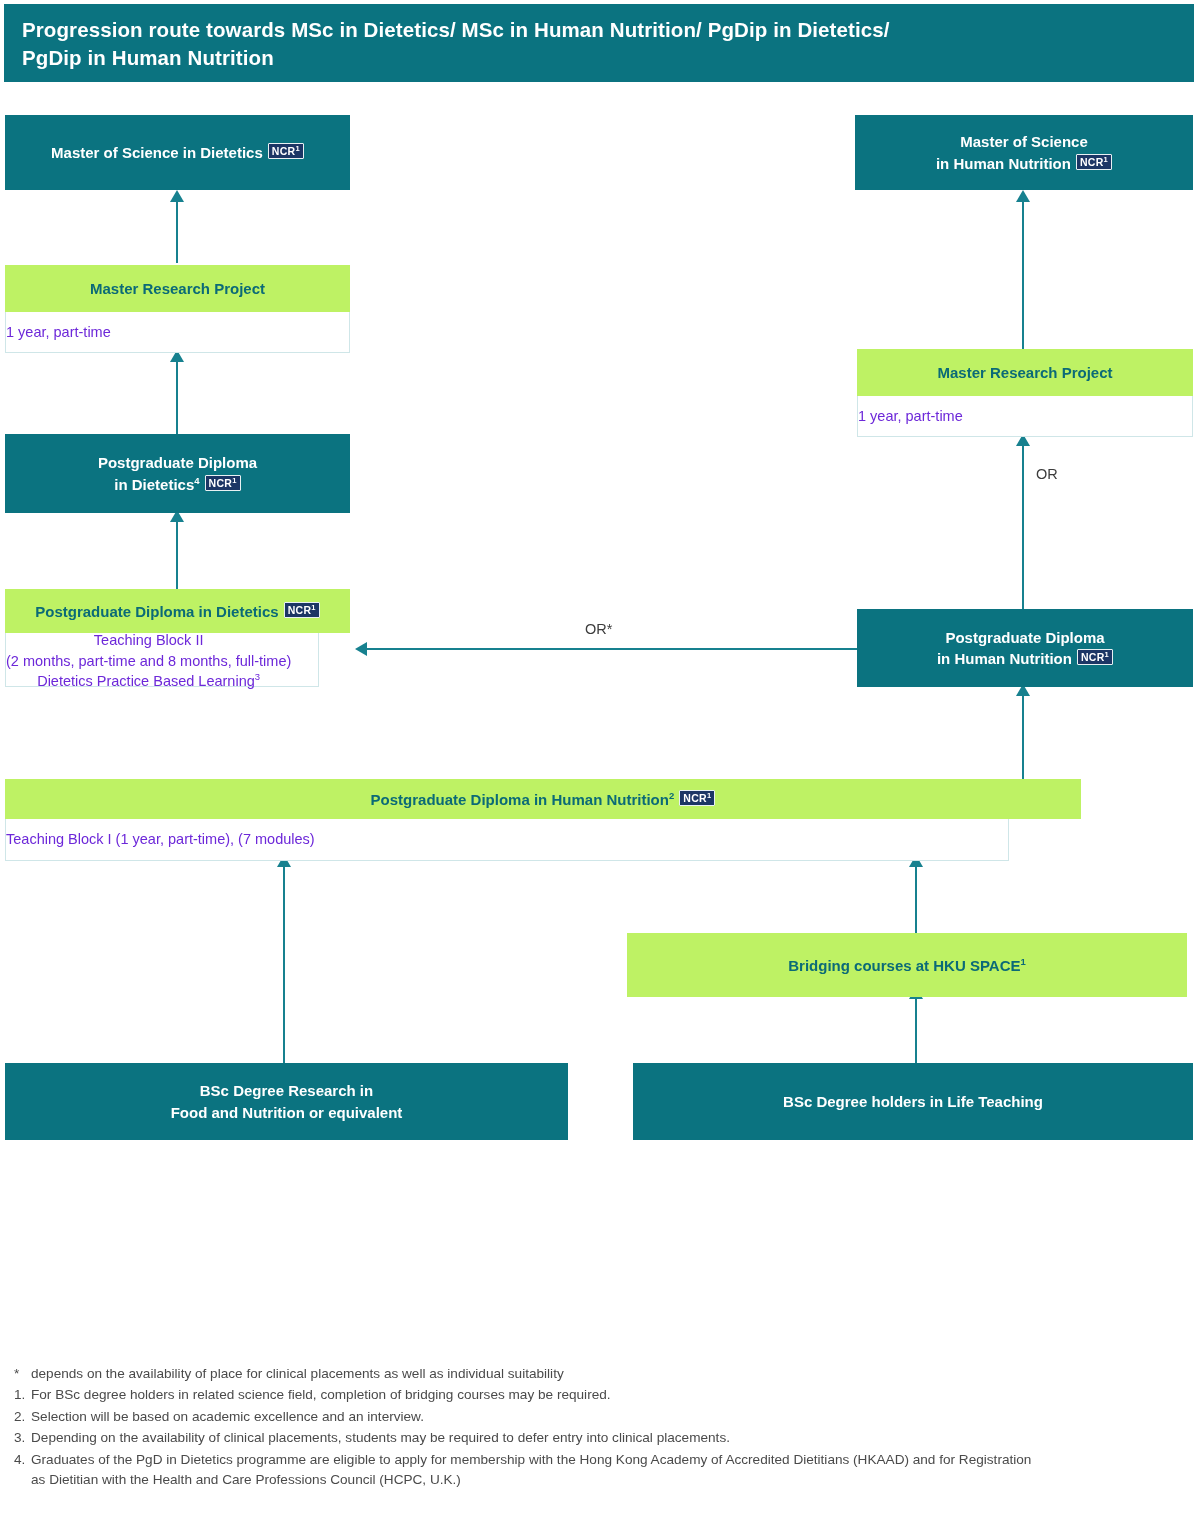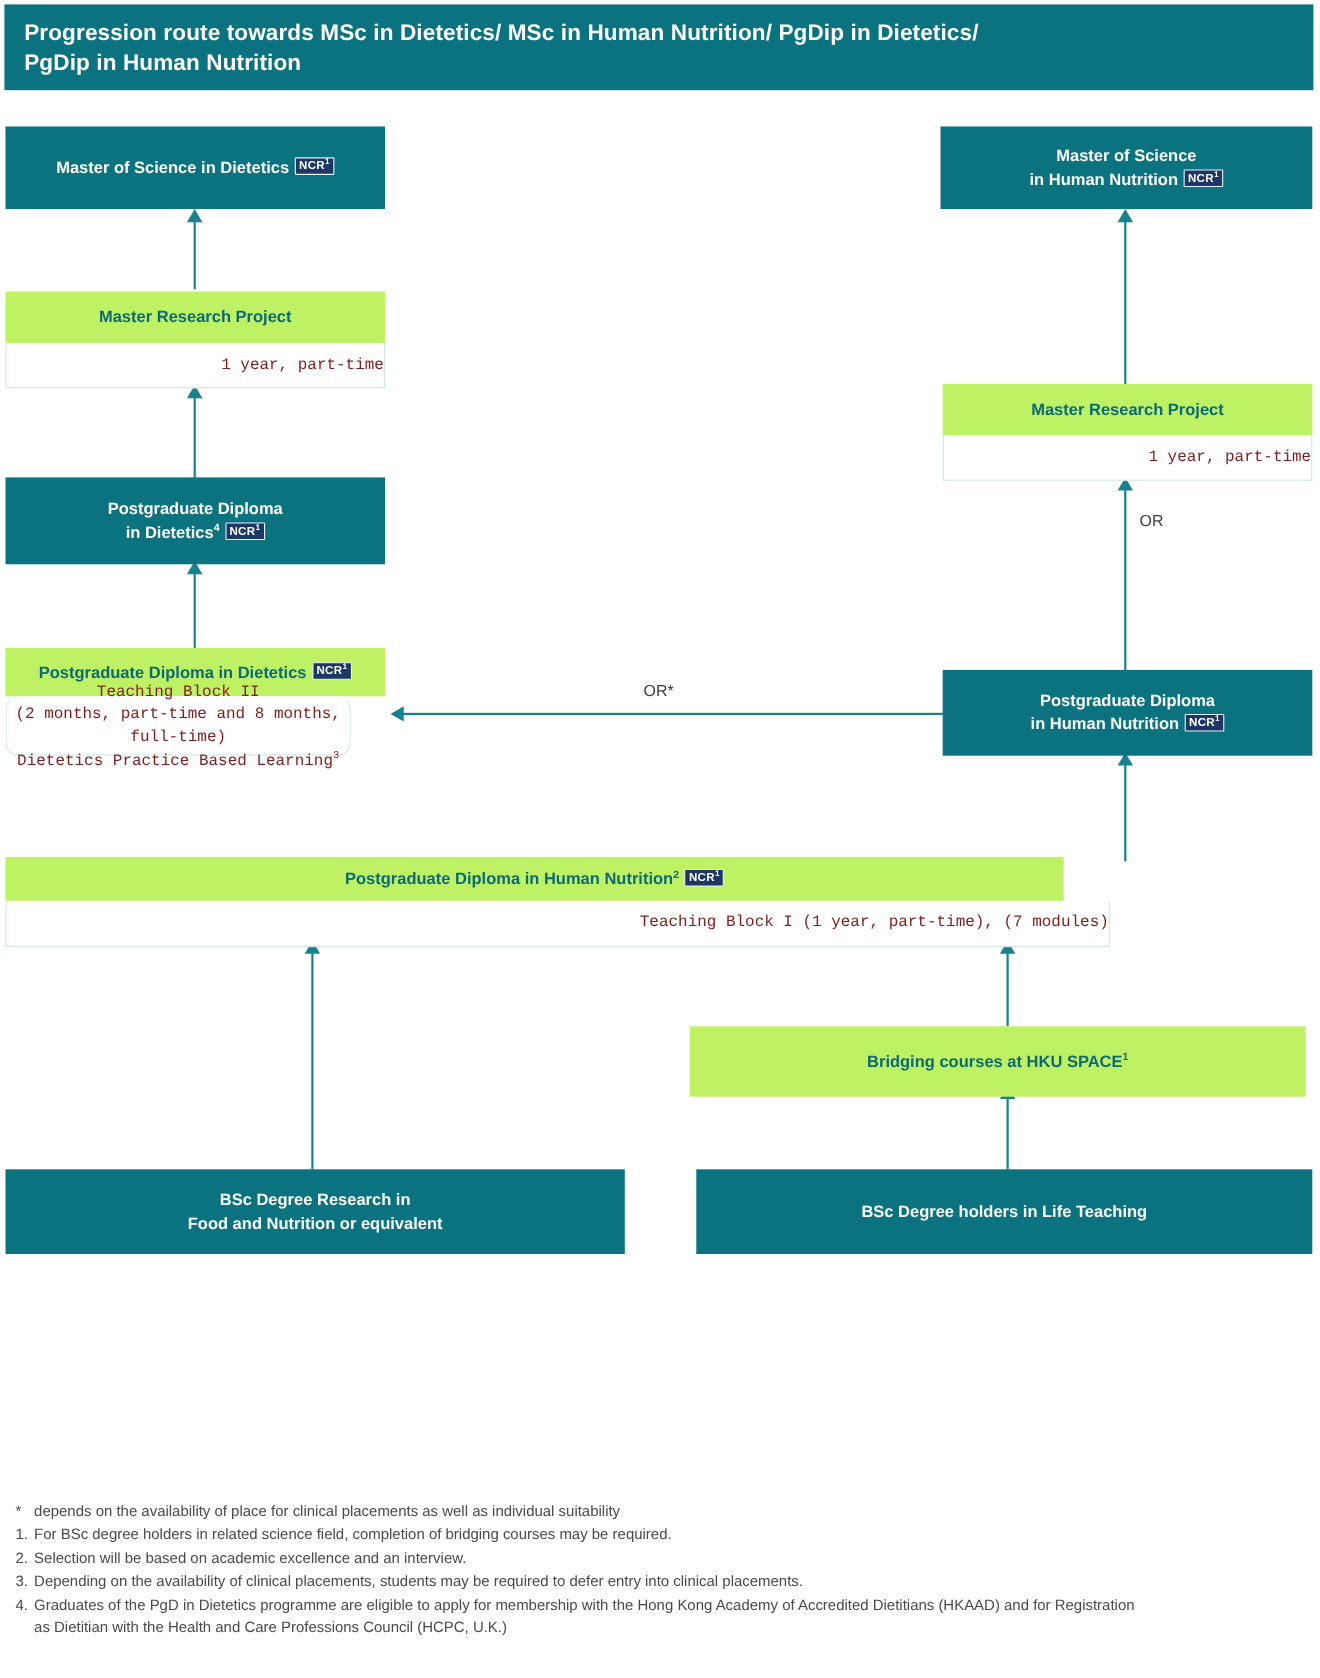--- a/index.html
+++ b/index.html
@@ -27,24 +27,24 @@
     background:#0b7380;color:#ffffff;display:flex;align-items:center;
     justify-content:center;text-align:center;font-weight:700;
     font-size:15px;line-height:1.42;
   }
   .hdr{
     background:#bef264;color:#0b6a77;display:flex;align-items:center;
     justify-content:center;text-align:center;font-weight:700;
     font-size:15px;line-height:1.4;
   }
   .body{
-    background:#ffffff;color:#7f1d1d;display:flex;align-items:center;
-    justify-content:flex-end;text-align:center;font-weight:400;
+    background:#ffffff;color:#6d28d9;display:flex;align-items:center;
+    justify-content:flex-start;text-align:center;font-weight:400;
     font-size:14.5px;line-height:1.42;
-    border:1px solid #cfe6e8;border-top:none;box-sizing:border-box;font-family:Liberation Mono, monospace;
+    border:1px solid #cfe6e8;border-top:none;box-sizing:border-box;
   }
 
   
   .ncr{
     display:inline-block;background:#1c3665;color:#ffffff;
     font-size:10.5px;font-weight:700;letter-spacing:.3px;
     padding:1px 3px 1px 3px;border:1px solid #e8f1f3;border-radius:1px;
     vertical-align:2px;margin-left:5px;line-height:1.15;
     position:relative;top:-1px;
   }
@@ -152,36 +152,36 @@
       <span>Postgraduate Diploma</span><br>
       <span>in Dietetics</span><sup class="fn">4</sup><span class="ncr"><span>NCR</span><sup>1</sup></span>
     </div>
   </div>
 
   <div class="node hdr" style="left:5px;top:589px;width:345px;height:44px;">
     <div>
       <span>Postgraduate Diploma in Dietetics</span><span class="ncr"><span>NCR</span><sup>1</sup></span>
     </div>
   </div>
-  <div class="node body" style="left:5px;top:633px;width:314px;height:54px;padding-top:3px;border-radius:12px;">
+  <div class="node body" style="left:5px;top:633px;width:314px;height:54px;padding-top:3px;">
     <div>
       <span>Teaching Block II</span><br>
       <span>(2 months, part-time and 8 months, full-time)</span><br>
       <span>Dietetics Practice Based Learning</span><sup class="fn">3</sup>
     </div>
   </div>
 
   <div class="node solid" style="left:857px;top:609px;width:336px;height:78px;">
     <div>
       <span>Postgraduate Diploma</span><br>
       <span>in Human Nutrition</span><span class="ncr"><span>NCR</span><sup>1</sup></span>
     </div>
   </div>
 
-  <div class="node hdr" style="left:5px;top:779px;width:962px;height:40px;text-align:center;">
+  <div class="node hdr" style="left:5px;top:779px;width:1076px;height:40px;text-align:center;">
     <div>
       <span>Postgraduate Diploma in Human Nutrition</span><sup class="fn">2</sup><span class="ncr"><span>NCR</span><sup>1</sup></span>
     </div>
   </div>
   <div class="node body" style="left:5px;top:819px;width:1004px;height:42px;">
     <span>Teaching Block I (1 year, part-time), (7 modules)</span>
   </div>
 
   <div class="node hdr" style="left:627px;top:933px;width:560px;height:64px;">
     <div>

